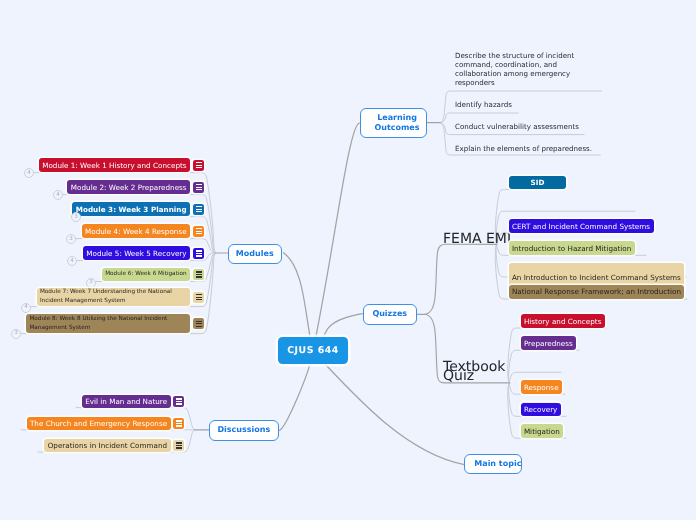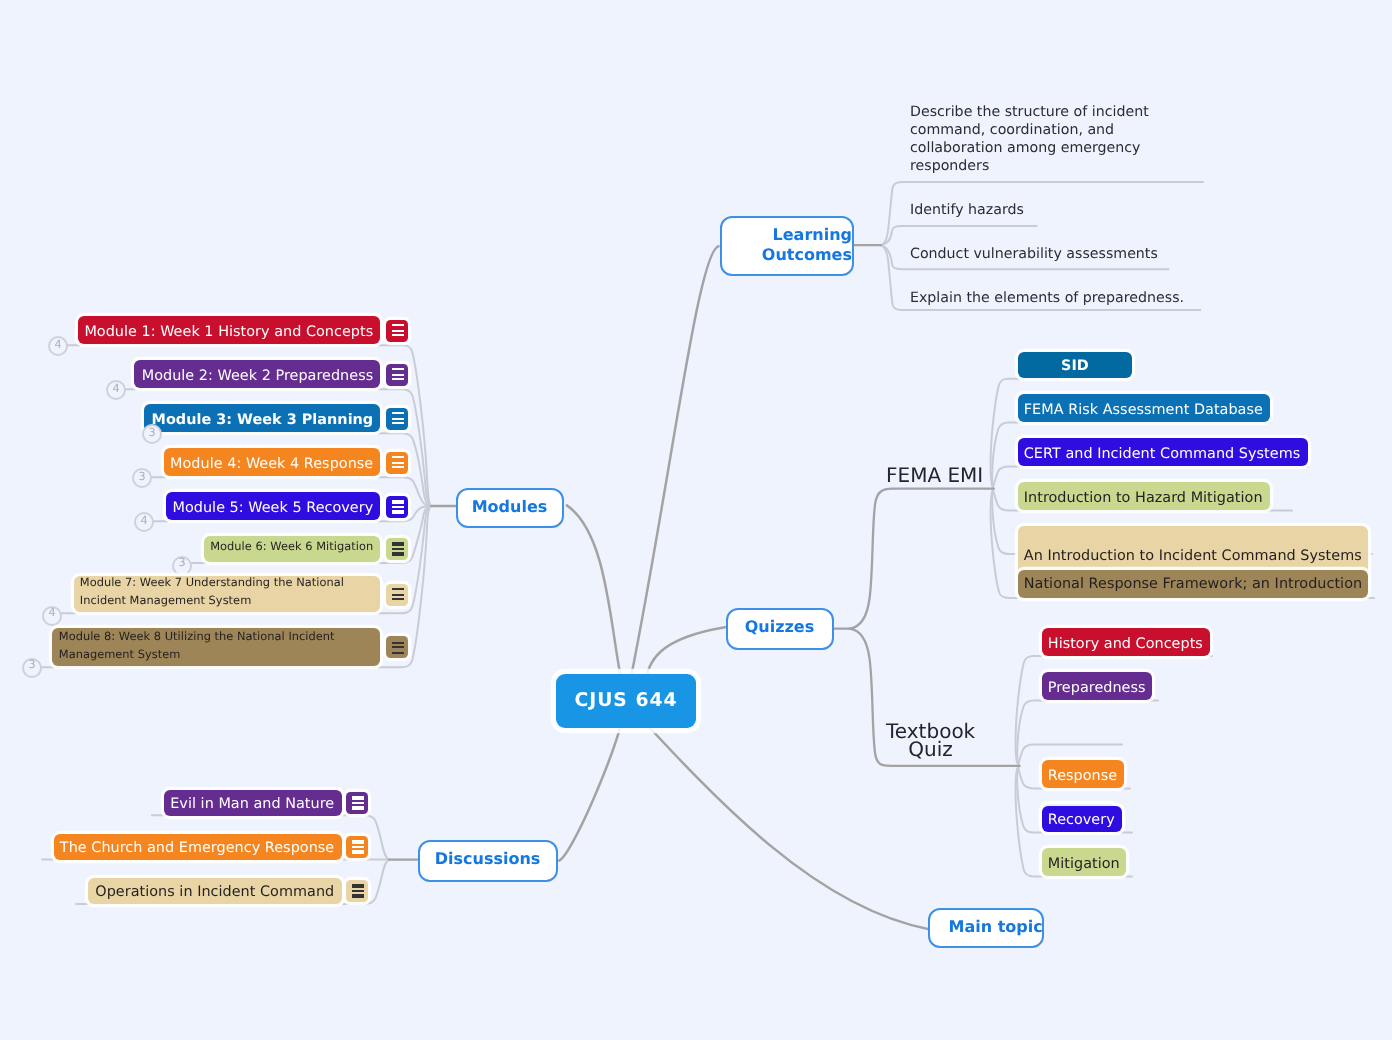--- a/index.html
+++ b/index.html
@@ -28,21 +28,21 @@
 .pill.w > div{white-space:nowrap;}
 
 .ic{position:absolute;border-radius:2.2px;box-sizing:border-box;box-shadow:0 0 0 1.6px rgba(255,255,255,.9);}
 .ic i{position:absolute;left:2.9px;right:2.1px;height:1.35px;display:block;}
 
 .circ{position:absolute;width:10px;height:10px;border-radius:50%;border:1px solid #ccd1db;
       background:#eff3fd;color:#aab0bb;font-size:5.6px;line-height:5.6px;display:flex;
       align-items:center;justify-content:center;box-sizing:border-box;padding-top:0.4px;}
 
 .plain{position:absolute;font-size:7.1px;color:#2b2b30;line-height:8.9px;}
-.plain.grp{font-size:10px;line-height:8.6px;color:#24242a;text-align:center;}
+.plain.grp{font-size:14px;line-height:8.6px;color:#24242a;}
 </style>
 </head>
 <body>
 
 <div id="stage">
 
   <svg id="links" viewBox="0 0 696 520">
     <g fill="none" stroke="#c8ccd6" stroke-width="1" stroke-linecap="round">
       <path d="M33,172.6 H201 C204.2,172.6 205.6,173.6 206.2,176.2 C208.8,187 212.2,216 213.4,236 C213.8,246.6 214.2,252.2 215.6,253"></path>
       <path d="M62,194.6 H201 C204.2,194.6 205.6,195.6 206.3,198 C208.3,205.4 211,224 212.4,239 C213,247.6 213.6,252.3 215.6,253"></path>
@@ -200,21 +200,21 @@
   </div>
   <div class="ic" style="left:193px;top:318px;width:11px;height:11px;background:#9e8557;">
     <i style="top:2.6px;background:#333"></i>
       <i style="top:5.1px;background:#333"></i>
       <i style="top:7.6px;background:#333"></i>
   </div>
   <div class="circ" style="left:11px;top:329px;">
     <span>3</span>
   </div>
 
-  <div class="node lvl1" style="left:360px;top:107.5px;width:67px;height:30.5px;flex-direction:column;align-items:flex-end;padding-left:7px;">
+  <div class="node lvl1" style="left:360px;top:107.5px;width:67px;height:30.5px;flex-direction:column;align-items:center;padding-left:7px;">
     <span>Learning</span>
     <span>Outcomes</span>
   </div>
 
   <div class="plain" style="left:455px;top:52px;width:150px;">
     <span>Describe the structure of incident</span><br>
     <span>command, coordination, and</span><br>
     <span>collaboration among emergency</span><br>
     <span>responders</span>
   </div>
@@ -236,23 +236,20 @@
     <span>FEMA EMI</span>
   </div>
   <div class="plain grp" style="left:443px;top:363px;">
     <span>Textbook</span><br>
     <span>Quiz</span>
   </div>
 
   <div class="pill c" style="left:508.5px;top:175.5px;height:13.7px;background:#0369a1;color:#fff;padding:0 22px;font-weight:bold;">
     <span>SID</span>
   </div>
-  <div class="pill" style="left:508.5px;top:197.3px;height:13.7px;background:#0b71b4;color:#fff;padding:0 3.4px;">
-    <span>FEMA Risk Assessment Database</span>
-  </div>
   <div class="pill" style="left:508.5px;top:219.4px;height:13.7px;background:#2f0ce0;color:#fff;padding:0 3.4px;">
     <span>CERT and Incident Command Systems</span>
   </div>
   <div class="pill" style="left:508.5px;top:241.4px;height:13.7px;background:#c8d88e;color:#231f20;padding:0 3.4px;">
     <span>Introduction to Hazard Mitigation</span>
   </div>
   <div class="pill" style="left:508.5px;top:263.1px;height:29px;background:#e8d4a4;color:#231f20;padding:0 3.4px;">
     <span>An Introduction to Incident Command Systems</span>
   </div>
   <div class="pill" style="left:508.5px;top:285.1px;height:13.7px;background:#9e8557;color:#231f20;padding:0 3.4px;">

